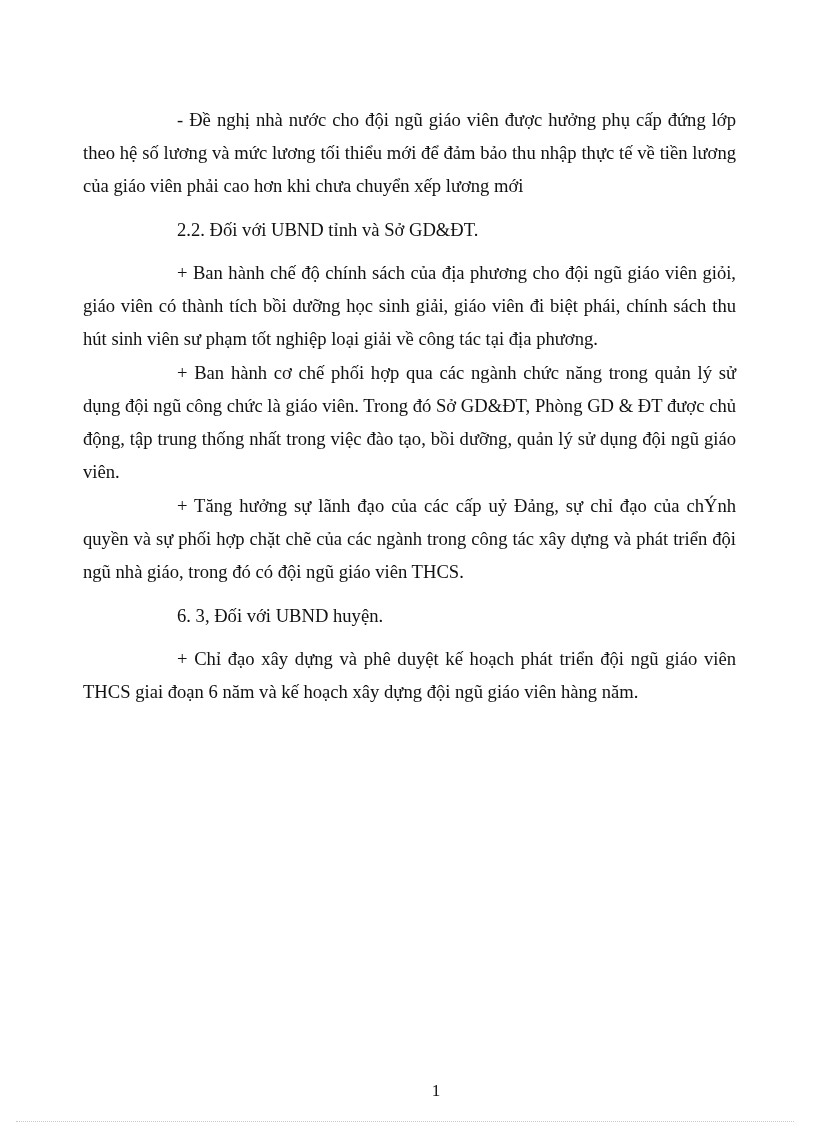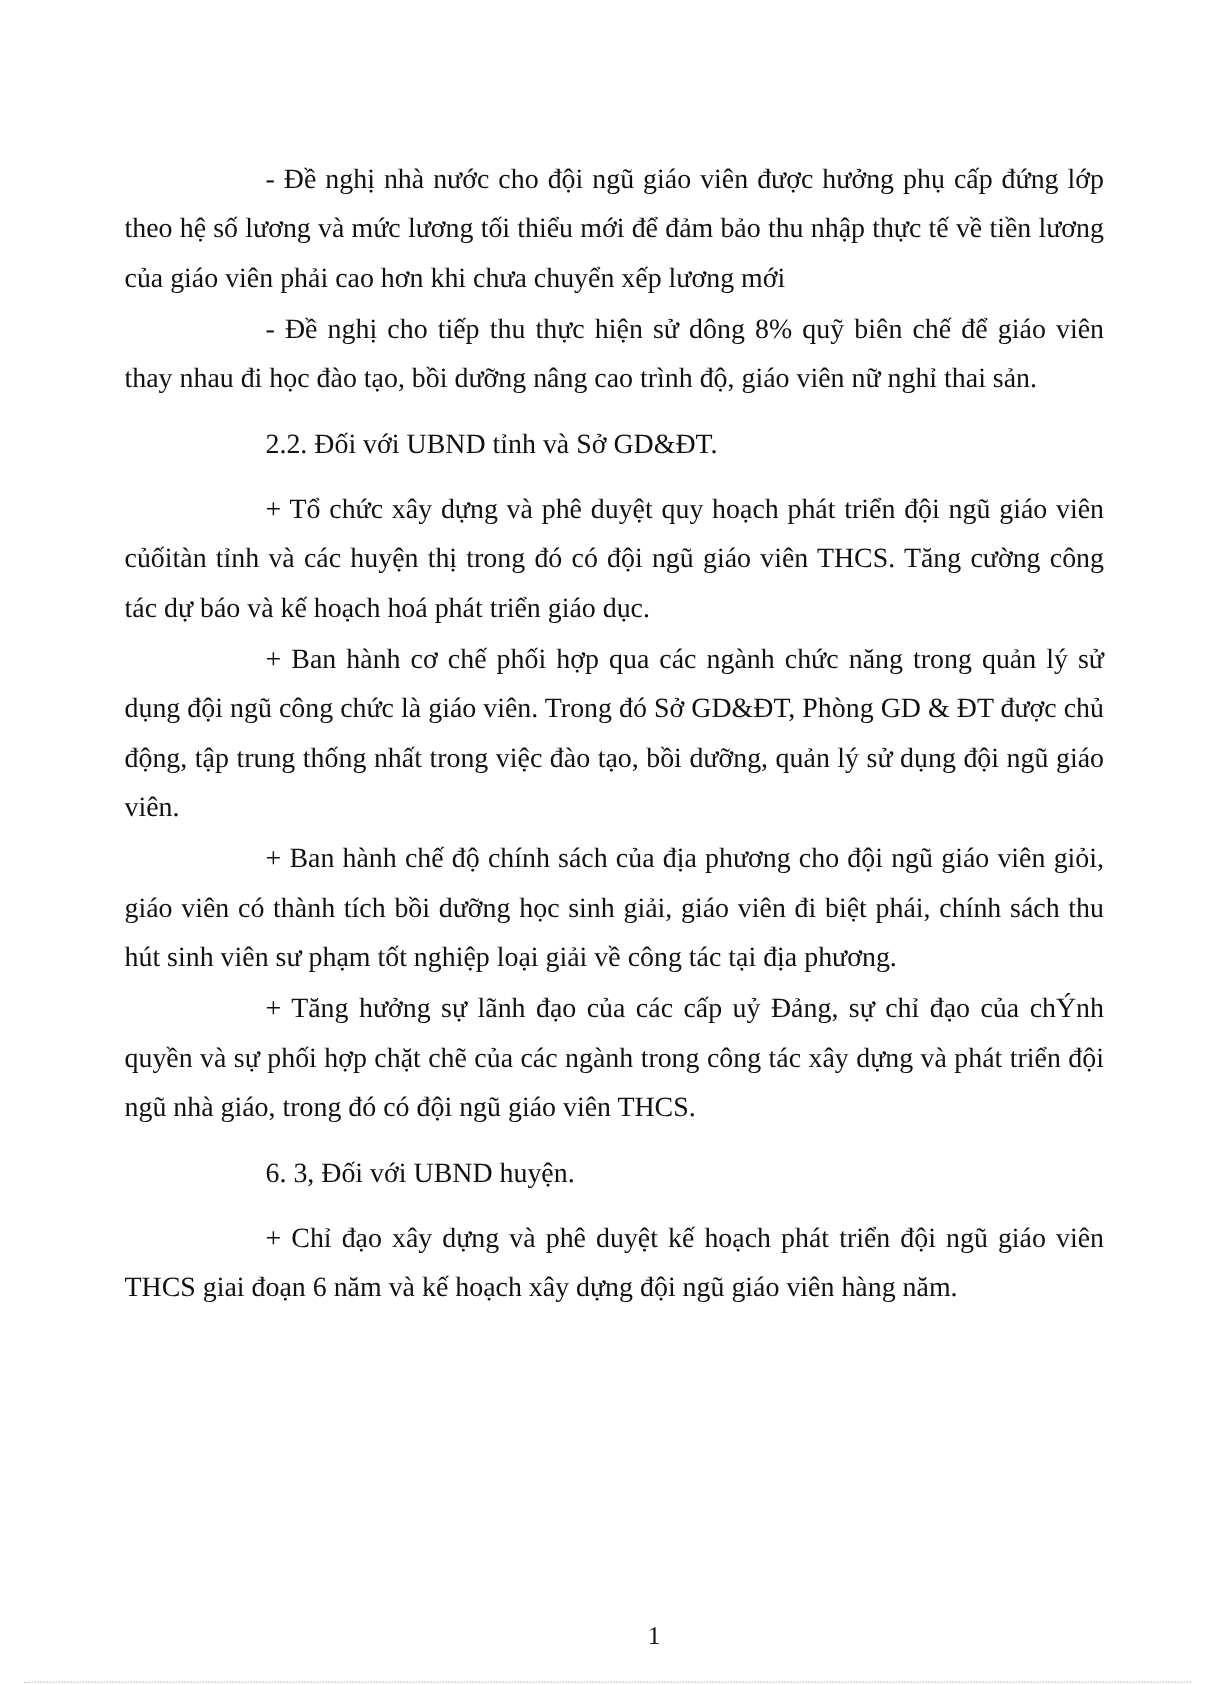--- a/index.html
+++ b/index.html
@@ -12,24 +12,22 @@
   .heading { font-size: 18.6px; line-height: 33px; font-weight: normal; text-indent: 94px; margin: 11px 0 10px 0; }
   .page-num { position: absolute; left: 0; width: 872px; top: 1081px; text-align: center; font-size: 17px; }
   .page-break { position: absolute; left: 16px; right: 22px; top: 1121px; border-top: 1px dotted #c9c9c9; height: 0; }
 </style>
 </head>
 <body>
 
 <div class="page">
   <div class="col">
     <p class="para">- Đề nghị nhà nước cho đội ngũ giáo viên được hưởng phụ cấp đứng lớp theo hệ số lương và mức lương tối thiểu mới để đảm bảo thu nhập thực tế về tiền lương của giáo viên phải cao hơn khi chưa chuyển xếp lương mới</p>
-    <p class="para">- Đề nghị cho tiếp thu thực hiện sử dông 8% quỹ biên chế để giáo viên thay nhau đi học đào tạo, bồi dưỡng nâng cao trình độ, giáo viên nữ nghỉ thai sản.</p>
     <p class="heading">2.2. Đối với UBND tỉnh và Sở GD&amp;ĐT.</p>
-    <p class="para">+ Tổ chức xây dựng và phê duyệt quy hoạch phát triển đội ngũ giáo viên củốitàn tỉnh và các huyện thị trong đó có đội ngũ giáo viên THCS. Tăng cường công tác dự báo và kế hoạch hoá phát triển giáo dục.</p>
+    <p class="para">+ Ban hành chế độ chính sách của địa phương cho đội ngũ giáo viên giỏi, giáo viên có thành tích bồi dưỡng học sinh giải, giáo viên đi biệt phái, chính sách thu hút sinh viên sư phạm tốt nghiệp loại giải về công tác tại địa phương.</p>
     <p class="para">+ Ban hành cơ chế phối hợp qua các ngành chức năng trong quản lý sử dụng đội ngũ công chức là giáo viên. Trong đó Sở GD&amp;ĐT, Phòng GD &amp; ĐT được chủ động, tập trung thống nhất trong việc đào tạo, bồi dưỡng, quản lý sử dụng đội ngũ giáo viên.</p>
-    <p class="para">+ Ban hành chế độ chính sách của địa phương cho đội ngũ giáo viên giỏi, giáo viên có thành tích bồi dưỡng học sinh giải, giáo viên đi biệt phái, chính sách thu hút sinh viên sư phạm tốt nghiệp loại giải về công tác tại địa phương.</p>
     <p class="para">+ Tăng hưởng sự lãnh đạo của các cấp uỷ Đảng, sự chỉ đạo của chÝnh quyền và sự phối hợp chặt chẽ của các ngành  trong công tác xây dựng và phát triển đội ngũ nhà giáo, trong đó có đội ngũ giáo viên THCS.</p>
     <p class="heading">6. 3, Đối với UBND huyện.</p>
     <p class="para">+ Chỉ đạo xây dựng và phê duyệt kế hoạch phát triển đội ngũ giáo viên THCS giai  đoạn 6 năm và kế hoạch xây dựng đội ngũ giáo viên hàng năm.</p>
   </div>
   <div class="page-num">1</div>
   <div class="page-break"></div>
 </div>
 
 </body></html>

